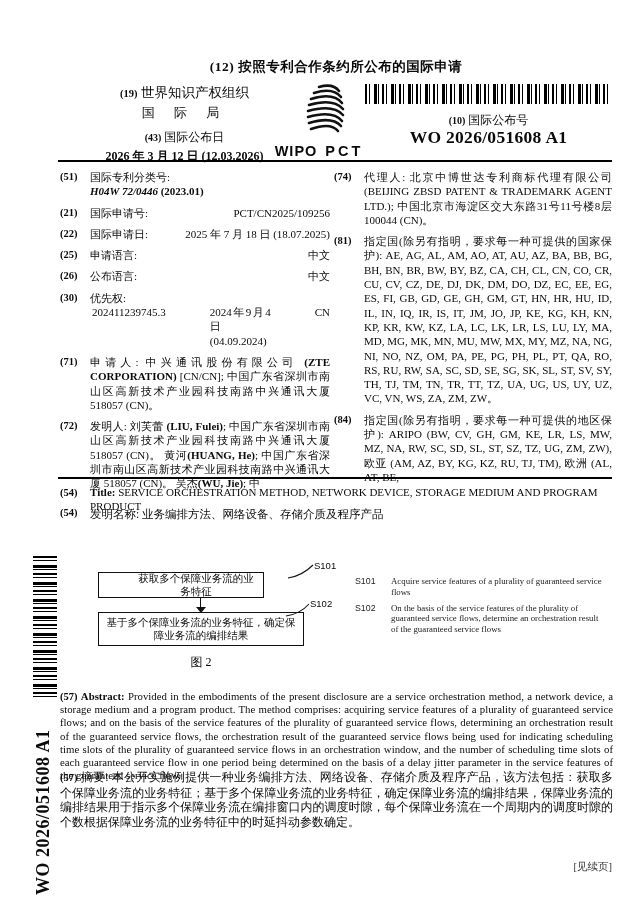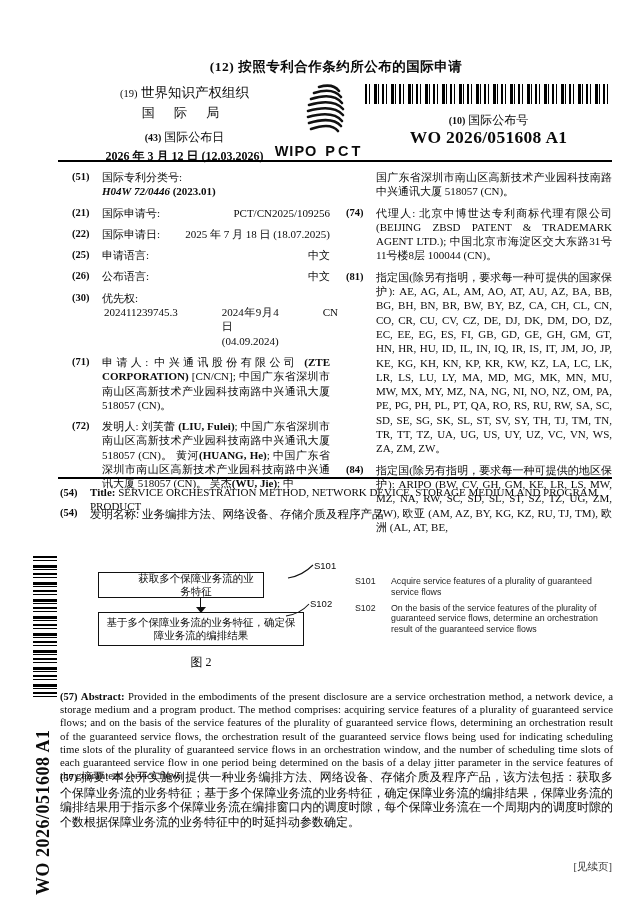--- a/index.html
+++ b/index.html
@@ -4,21 +4,21 @@
 <style>
   * { margin:0; padding:0; box-sizing:border-box; }
   html,body { width:640px; height:905px; background:#ffffff; }
   body { font-family:"Liberation Serif","DejaVu Serif",serif; color:#0b0b0b; position:relative; overflow:hidden; }
   .abs { position:absolute; }
 
   
   .line12 { left:60px; top:58px; width:552px; text-align:center; font-size:13.5px; font-weight:bold; letter-spacing:.5px; }
   .hdr-left { left:82px; top:84px; width:205px; text-align:center; }
   .org { font-size:13.5px; }
-  .org .num { font-size:10.5px; font-weight:normal; }
+  .org .num { font-size:10.5px; font-weight:bold; }
   .bureau { font-size:13px; letter-spacing:8px; margin-top:2px; }
   .pubdate-label { font-size:12px; margin-top:7px; }
   .pubdate-label .num { font-size:10px; font-weight:bold; }
   .pubdate { font-size:12px; font-weight:bold; margin-top:2px; }
 
   .logo { left:278px; top:82px; width:82px; text-align:center; }
   .logo-text { font-family:"Liberation Sans",sans-serif; font-weight:bold; font-size:14.5px; letter-spacing:1px; margin-top:1px; display:flex; align-items:flex-start; justify-content:center; gap:4px; }
   .logo-text .sep { display:inline-block; width:1px; height:13px; background:#555; }
   .logo-text .pct { letter-spacing:3px; }
 
@@ -29,21 +29,21 @@
   .pubno { left:365px; top:127px; width:247px; text-align:center; font-size:17.5px; font-weight:bold; letter-spacing:.3px; }
 
   .rule { left:58px; width:554px; height:2px; background:#000; }
   .rule1 { top:160px; }
   .rule2 { top:477px; }
 
   
   .col { font-size:11px; line-height:14.3px; text-align:justify; }
   .col-left  { left:60px;  top:170px; width:270px; }
   .col-right { left:334px; top:170px; width:278px; }
-  .entry { display:flex; margin-bottom:7px;margin-left:12px; }
+  .entry { display:flex; margin-bottom:7px; }
   .entry .num { flex:0 0 30px; font-weight:bold; font-size:10.5px; }
   .entry .body { flex:1; }
   .kv { display:flex; justify-content:space-between; }
   .prio-row { display:flex; justify-content:space-between; padding-left:2px;gap:44px; }
   .ipc-line { font-weight:bold; }
 
   
   .title-en { left:60px; top:486px; width:552px; font-size:11px; line-height:13.5px; display:flex; }
   .title-zh { left:60px; top:507px; width:552px; font-size:11.5px; display:flex; }
   .title-en .num,.title-zh .num { flex:0 0 30px; font-weight:bold; font-size:10.5px; }
@@ -58,21 +58,21 @@
   .s102 { left:250px; top:38px; }
   .callout { position:absolute; }
   .co1 { left:226px; top:2px; }
   .co2 { left:224px; top:42px; }
   .arrow-line { position:absolute; left:140px; top:38px; width:1.4px; height:10px; background:#111; }
   .arrow-head { position:absolute; left:136px; top:47px; width:0; height:0; border-left:5px solid transparent; border-right:5px solid transparent; border-top:6px solid #111; }
   .fig-caption { position:absolute; left:38px; top:94px; width:206px; text-align:center; font-size:12px; }
   .legend { position:absolute; left:295px; top:16px; width:250px; font-family:"Liberation Sans",sans-serif; font-size:8.8px; line-height:10.8px; color:#222; }
   .legend-row { display:flex; margin-bottom:5px; }
   .legend-row .code { flex:0 0 36px; }
-  .legend-row .txt { flex:1; }
+  .legend-row .txt { flex:1;font-family:Liberation Serif, serif; }
 
   
   .para { text-align:justify; }
   .abstract-en { left:60px; top:690px; width:553px; font-size:10.8px; line-height:13.2px; }
   .abstract-zh { left:60px; top:770px; width:553px; font-size:12px; line-height:14.6px; }
   .abstract-en .num,.abstract-zh .num { font-weight:bold; font-size:10.5px; }
 
   .footer-note { left:60px; top:860px; width:552px; text-align:right; font-size:10.5px; color:#333; }
 
   
@@ -171,24 +171,20 @@
     <span class="body"><span>申请人: 中兴通讯股份有限公司 </span><span style="font-weight: bold;">(ZTE CORPORATION)</span><span> [CN/CN]; 中国广东省深圳市南山区高新技术产业园科技南路中兴通讯大厦 518057 (CN)。</span></span>
   </div>
   <div class="entry">
     <span class="num">(72)</span>
     <span class="body"><span>发明人: 刘芙蕾 </span><span style="font-weight: bold;">(LIU, Fulei)</span><span>; 中国广东省深圳市南山区高新技术产业园科技南路中兴通讯大厦 518057 (CN)。 黄河</span><span style="font-weight: bold;">(HUANG, He)</span><span>; 中国广东省深圳市南山区高新技术产业园科技南路中兴通讯大厦 518057 (CN)。 吴杰</span><span style="font-weight: bold;">(WU, Jie)</span><span>; 中</span></span>
   </div>
 </div>
 
 <div class="abs col col-right">
   <div class="entry">
-    <span class="num"></span>
-    <span class="body">国广东省深圳市南山区高新技术产业园科技南路中兴通讯大厦 518057 (CN)。</span>
-  </div>
-  <div class="entry">
     <span class="num">(74)</span>
     <span class="body"><span>代理人: 北京中博世达专利商标代理有限公司</span><span style="font-weight: normal;"> (BEIJING ZBSD PATENT &amp; TRADEMARK AGENT LTD.)</span><span>; 中国北京市海淀区交大东路31号11号楼8层 100044 (CN)。</span></span>
   </div>
   <div class="entry">
     <span class="num">(81)</span>
     <span class="body">指定国(除另有指明，要求每一种可提供的国家保护): AE, AG, AL, AM, AO, AT, AU, AZ, BA, BB, BG, BH, BN, BR, BW, BY, BZ, CA, CH, CL, CN, CO, CR, CU, CV, CZ, DE, DJ, DK, DM, DO, DZ, EC, EE, EG, ES, FI, GB, GD, GE, GH, GM, GT, HN, HR, HU, ID, IL, IN, IQ, IR, IS, IT, JM, JO, JP, KE, KG, KH, KN, KP, KR, KW, KZ, LA, LC, LK, LR, LS, LU, LY, MA, MD, MG, MK, MN, MU, MW, MX, MY, MZ, NA, NG, NI, NO, NZ, OM, PA, PE, PG, PH, PL, PT, QA, RO, RS, RU, RW, SA, SC, SD, SE, SG, SK, SL, ST, SV, SY, TH, TJ, TM, TN, TR, TT, TZ, UA, UG, US, UY, UZ, VC, VN, WS, ZA, ZM, ZW。</span>
   </div>
   <div class="entry">
     <span class="num">(84)</span>
     <span class="body">指定国(除另有指明，要求每一种可提供的地区保护): ARIPO (BW, CV, GH, GM, KE, LR, LS, MW, MZ, NA, RW, SC, SD, SL, ST, SZ, TZ, UG, ZM, ZW), 欧亚 (AM, AZ, BY, KG, KZ, RU, TJ, TM), 欧洲 (AL, AT, BE,</span>

